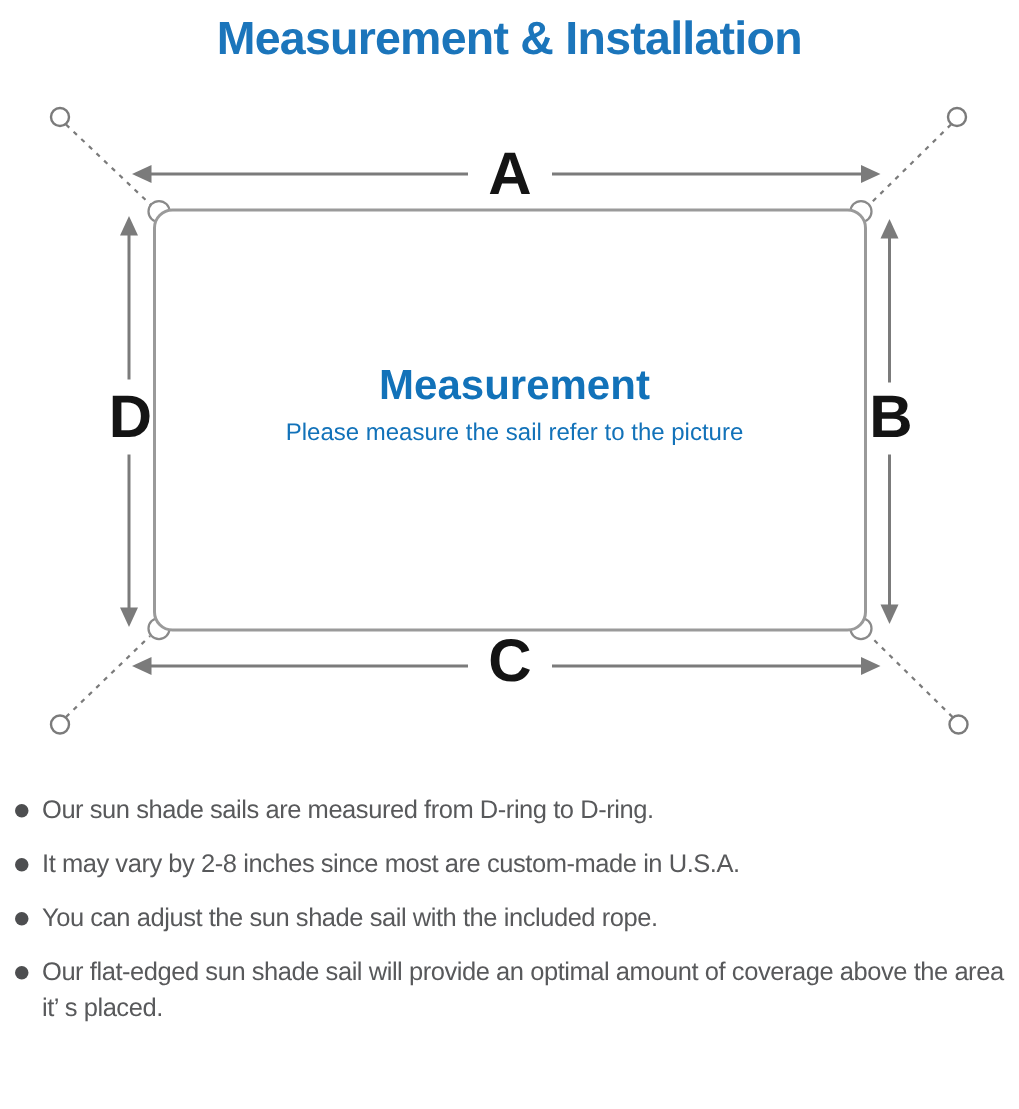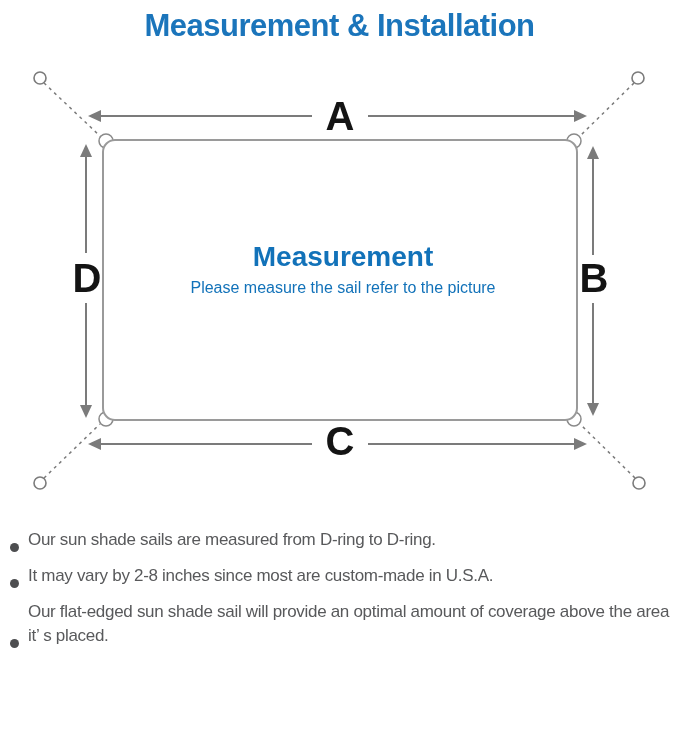--- a/index.html
+++ b/index.html
@@ -46,21 +46,21 @@
   .center-sub {
     font-family: "Liberation Sans", sans-serif;
     font-size: 16px;
     fill: #1272b9;
   }
   .notes {
     padding: 8px 4px 0 10px;
   }
   .note {
     display: flex;
-    align-items: flex-end;
+    align-items: flex-start;
     margin-bottom: 12px;
     color: #58595b;
     font-size: 17px;
     line-height: 24px;
     letter-spacing: -0.3px;
   }
   .dot {
     flex: 0 0 auto;
     width: 9px;
     height: 9px;
@@ -127,17 +127,21 @@
     <div class="note">
       <span class="dot"></span>
       <span class="note-text">Our sun shade sails are measured from D-ring to D-ring.</span>
     </div>
     <div class="note">
       <span class="dot"></span>
       <span class="note-text">It may vary by 2-8 inches since most are custom-made in U.S.A.</span>
     </div>
     <div class="note">
       <span class="dot"></span>
+      <span class="note-text">You can adjust the sun shade sail with the included rope.</span>
+    </div>
+    <div class="note">
+      <span class="dot"></span>
       <span class="note-text">Our flat-edged sun shade sail will provide an optimal amount of coverage above the area it’ s placed.</span>
     </div>
   </div>
 
 </div>
 
 </body></html>

